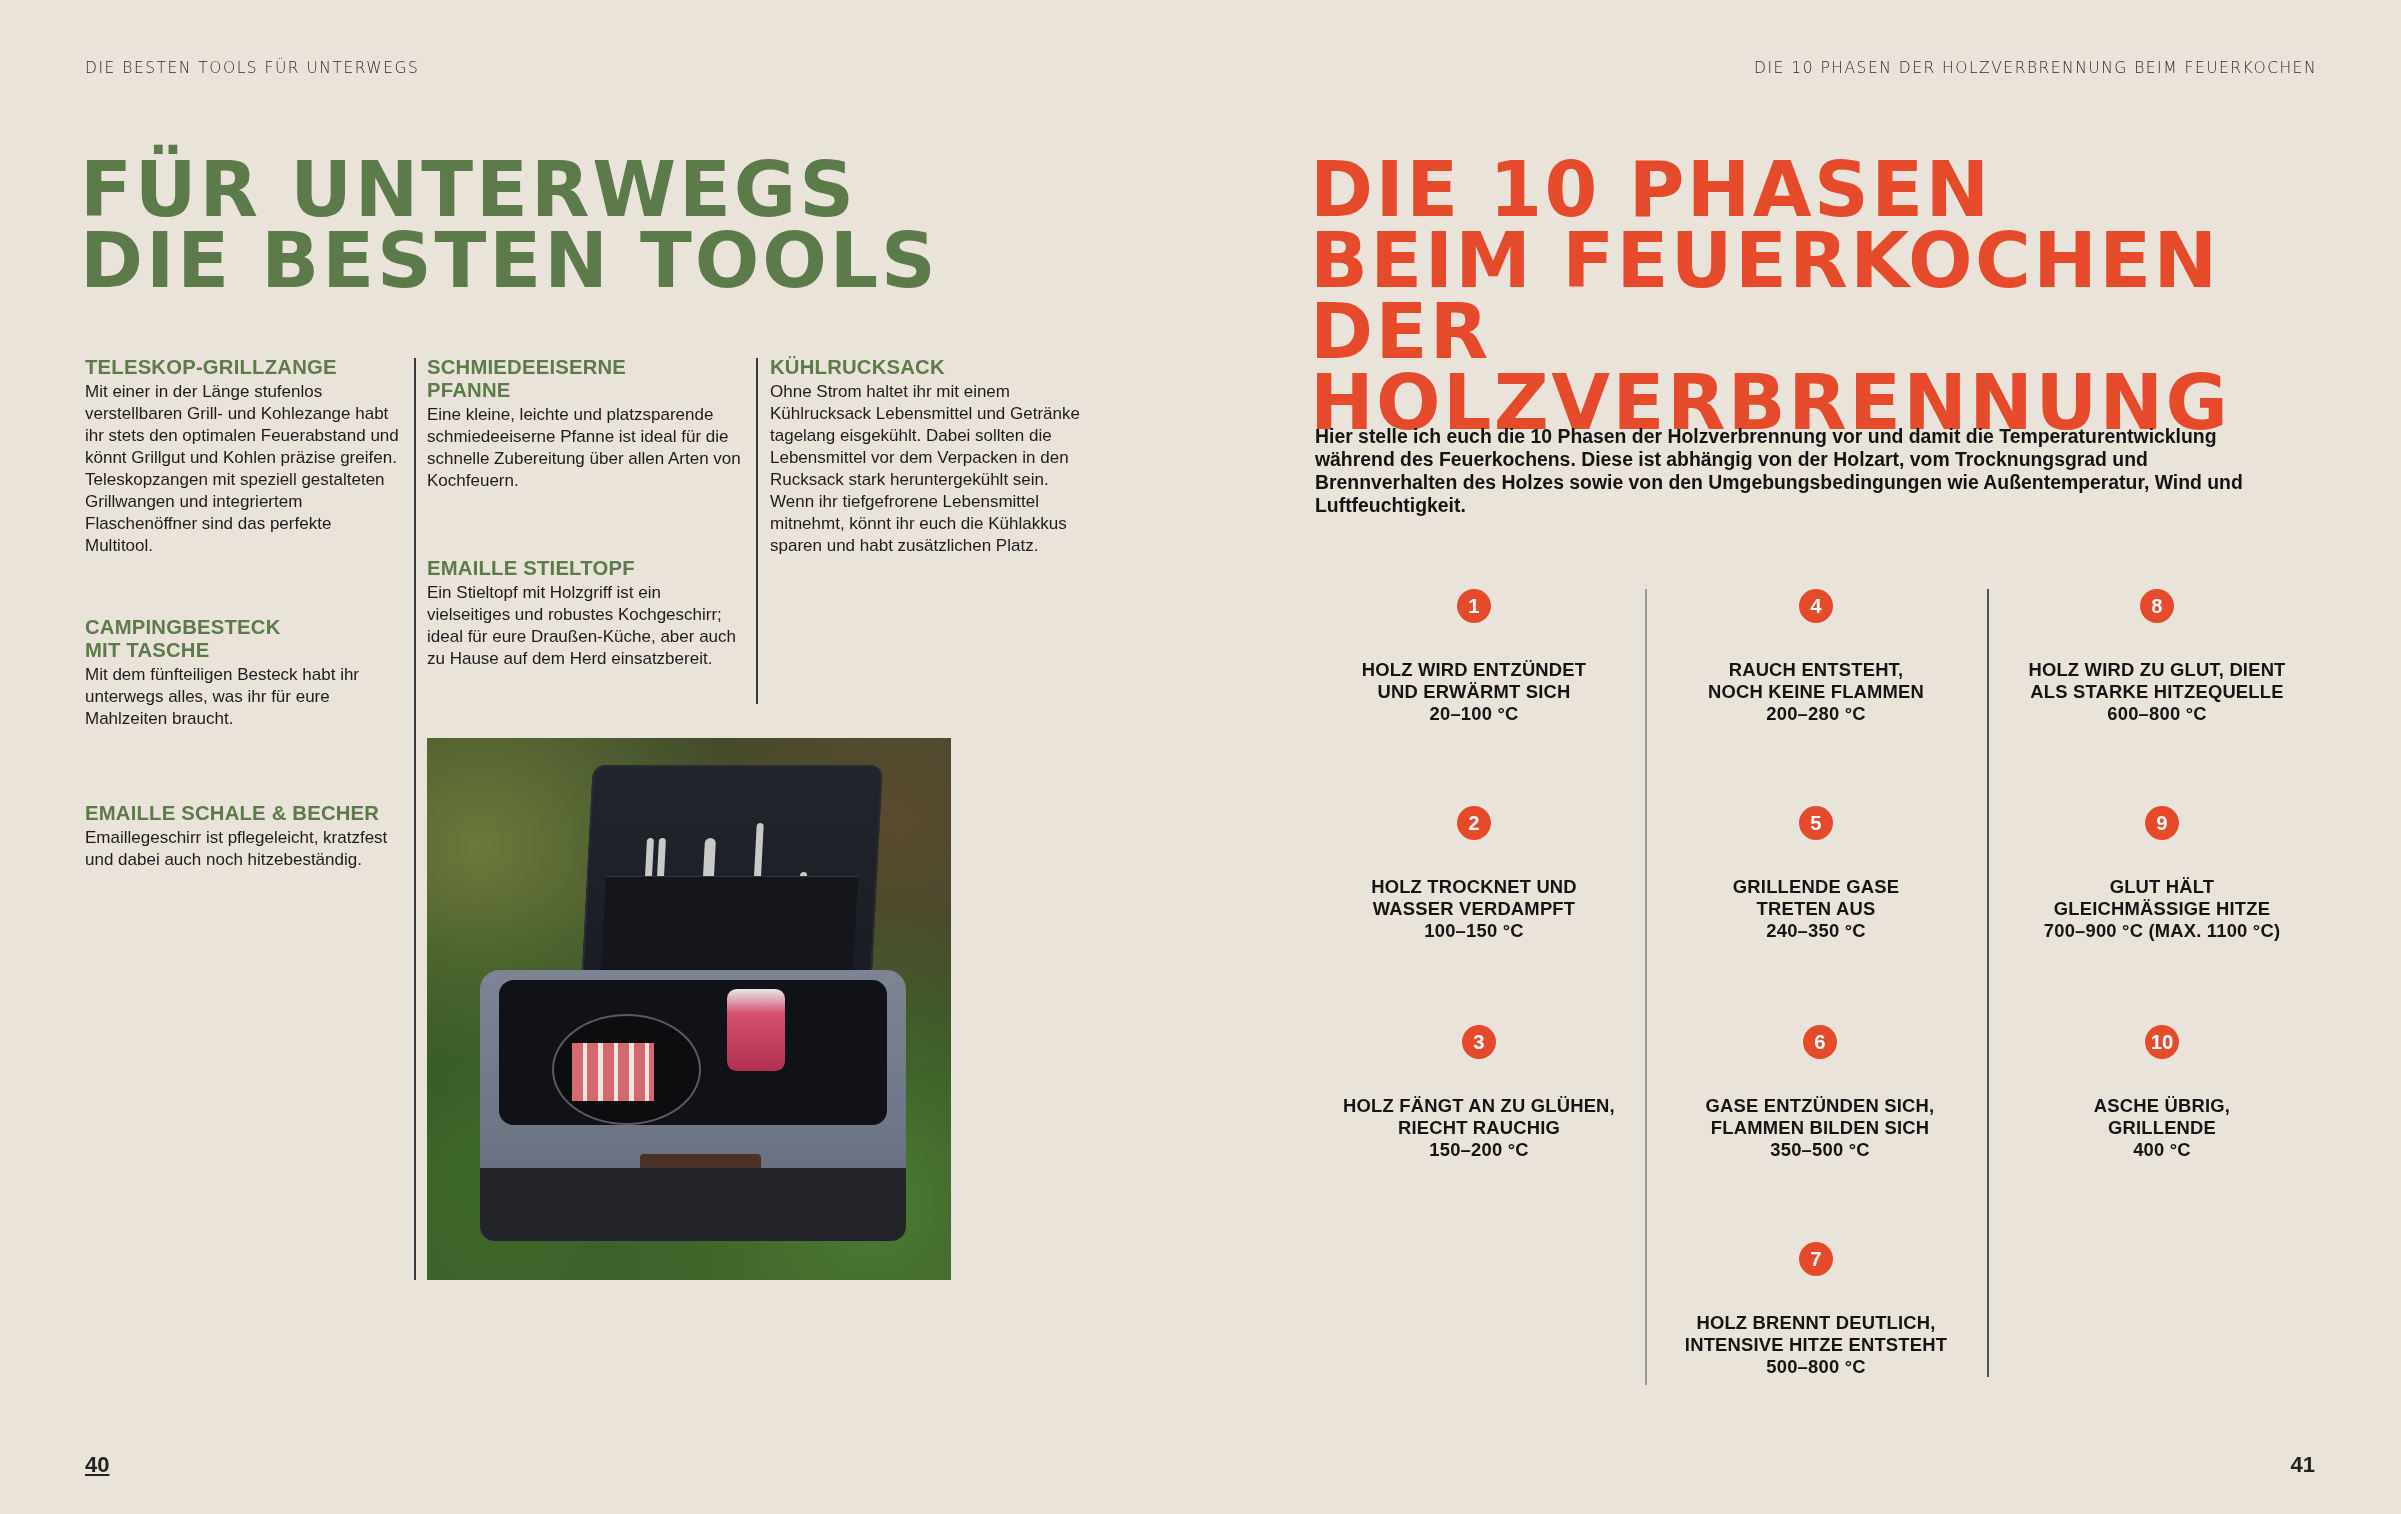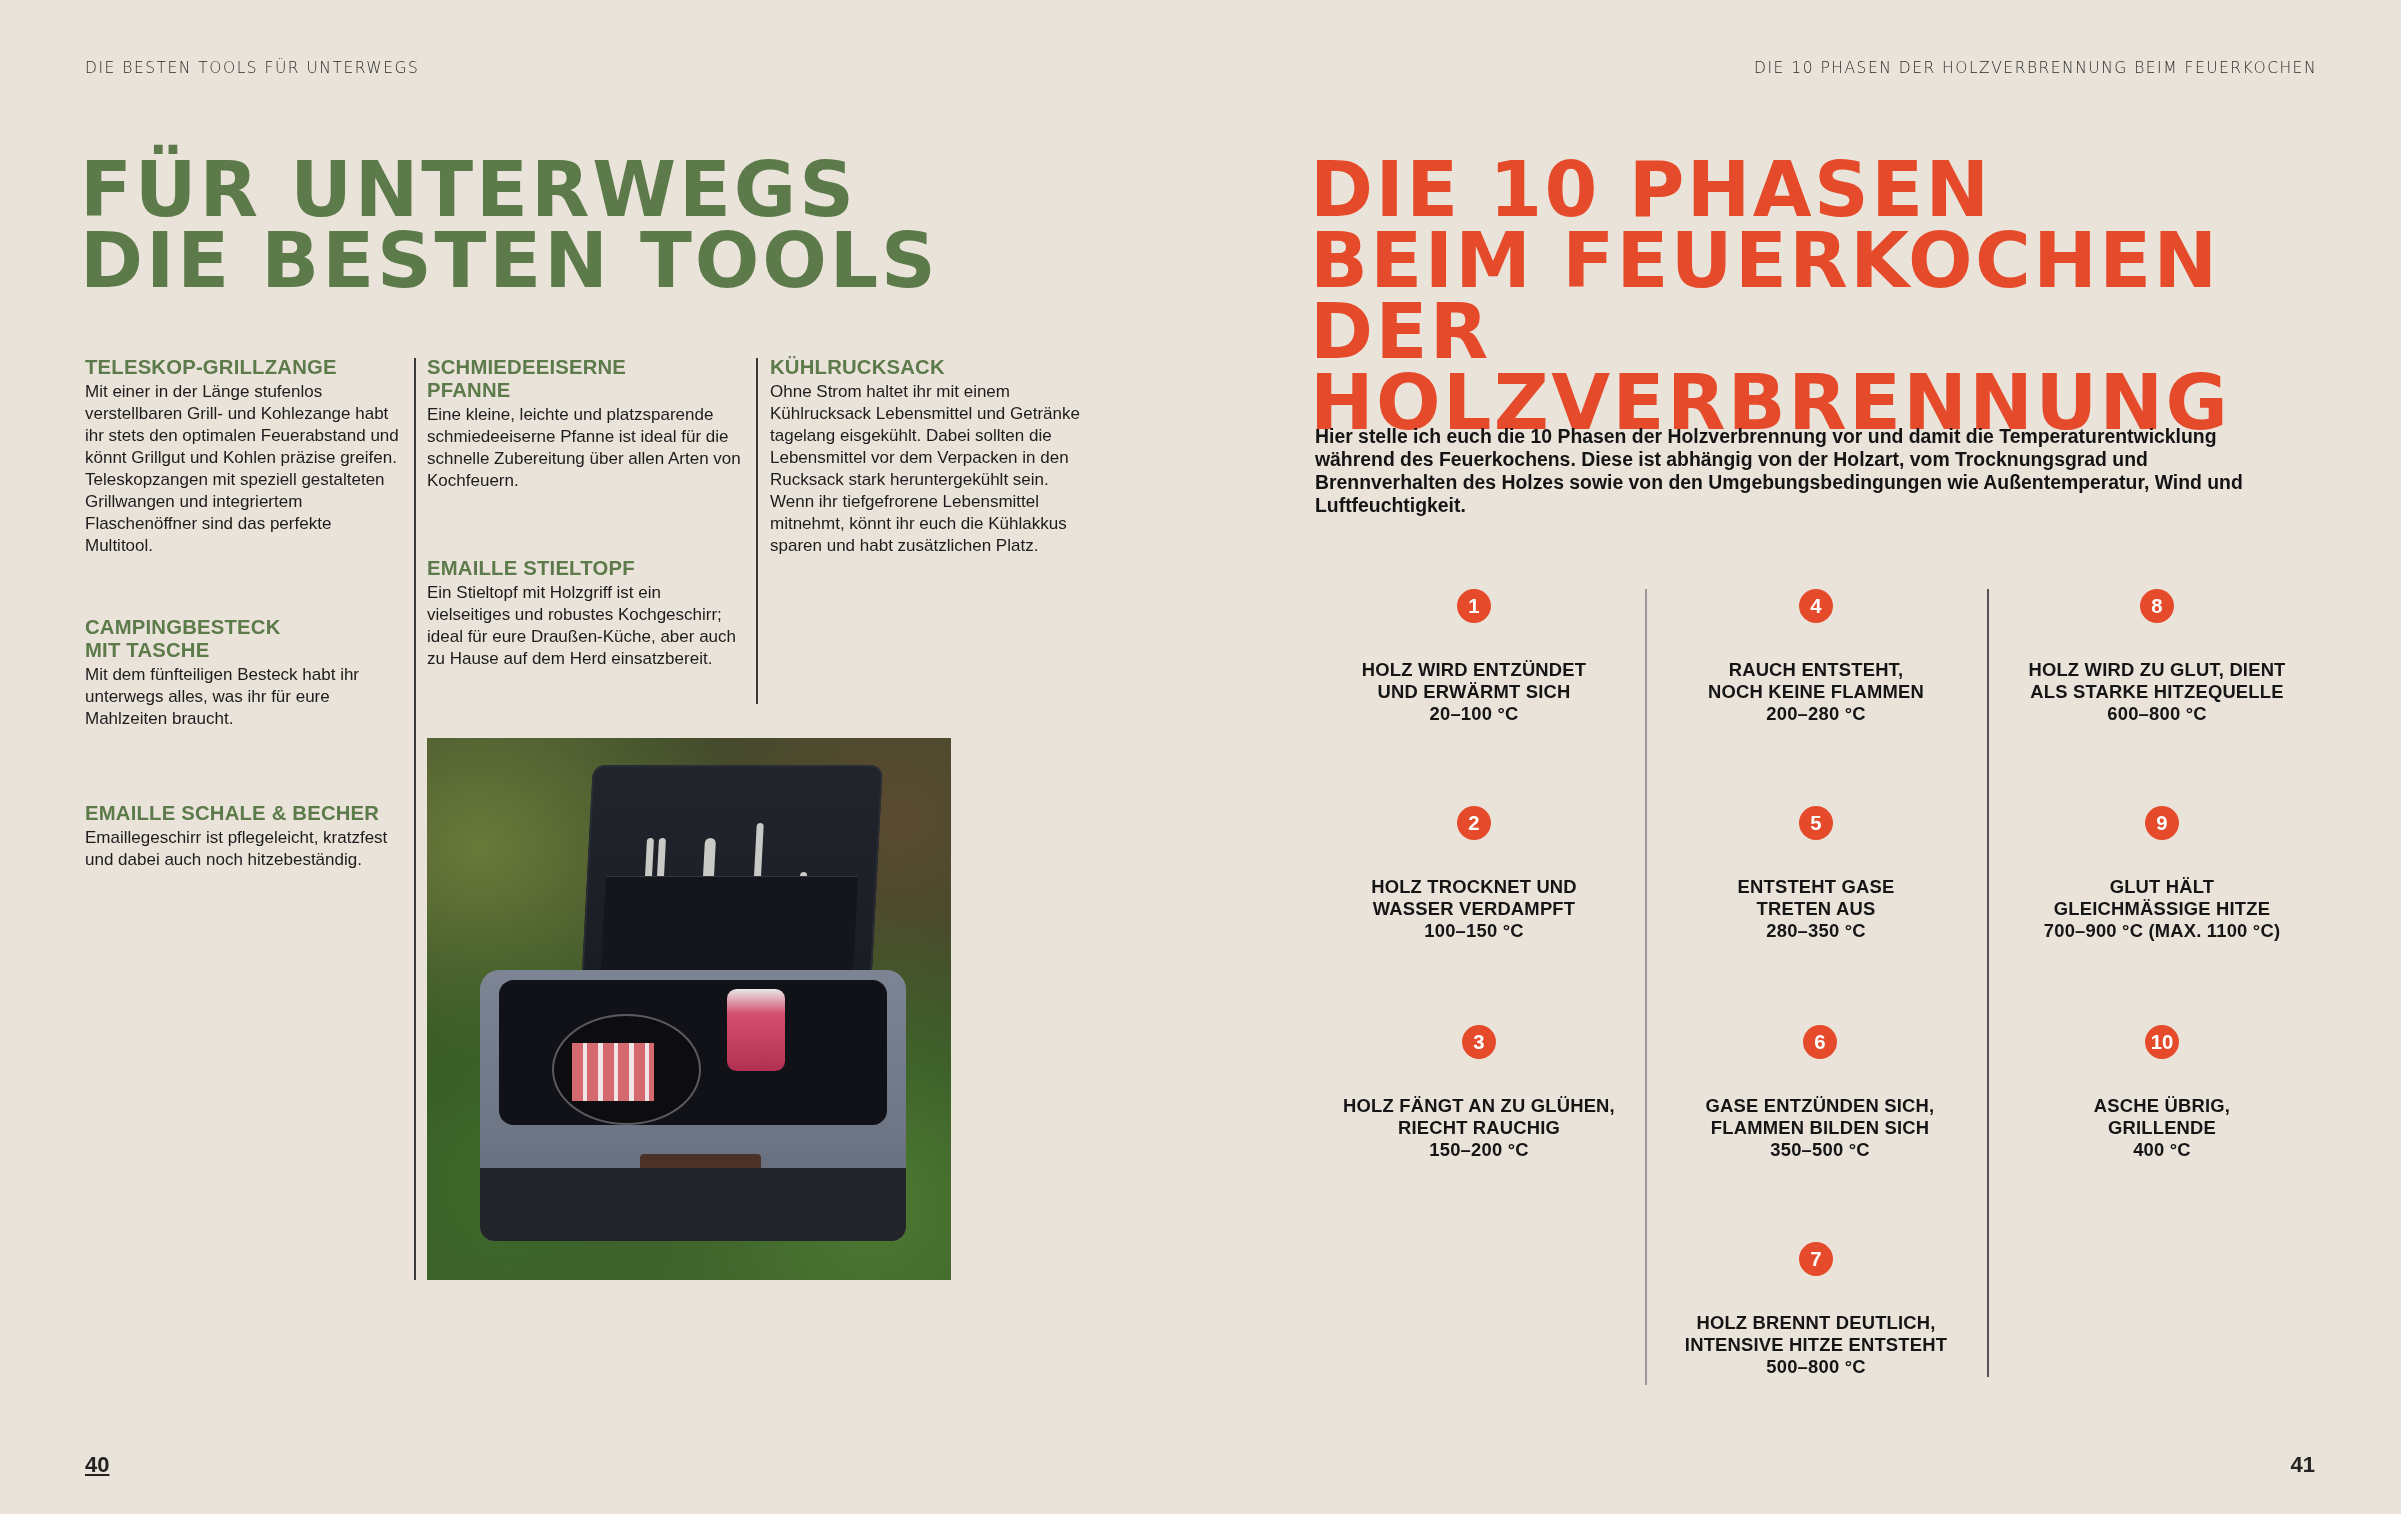--- a/index.html
+++ b/index.html
@@ -262,23 +262,23 @@
   <div class="badge">4</div>
   <div class="phase-text">
     <span>RAUCH ENTSTEHT,</span>
     <span>NOCH KEINE FLAMMEN</span>
     <span>200–280 °C</span>
   </div>
 </div>
 <div class="phase" style="left:1666px; top:806px;">
   <div class="badge">5</div>
   <div class="phase-text">
-    <span>ENTSTEHT GASE</span>
+    <span>GRILLENDE GASE</span>
     <span>TRETEN AUS</span>
-    <span>280–350 °C</span>
+    <span>240–350 °C</span>
   </div>
 </div>
 <div class="phase" style="left:1670px; top:1025px;">
   <div class="badge">6</div>
   <div class="phase-text">
     <span>GASE ENTZÜNDEN SICH,</span>
     <span>FLAMMEN BILDEN SICH</span>
     <span>350–500 °C</span>
   </div>
 </div>

